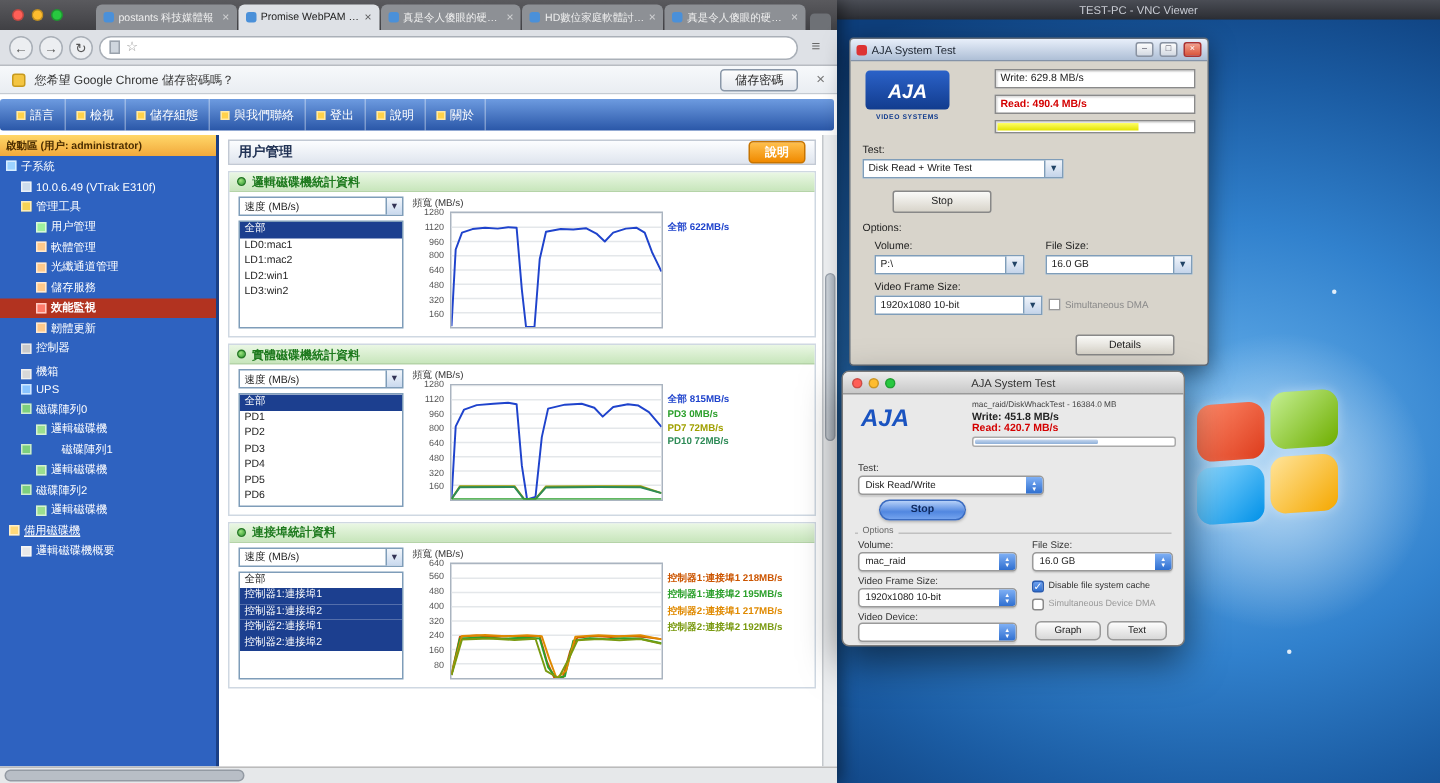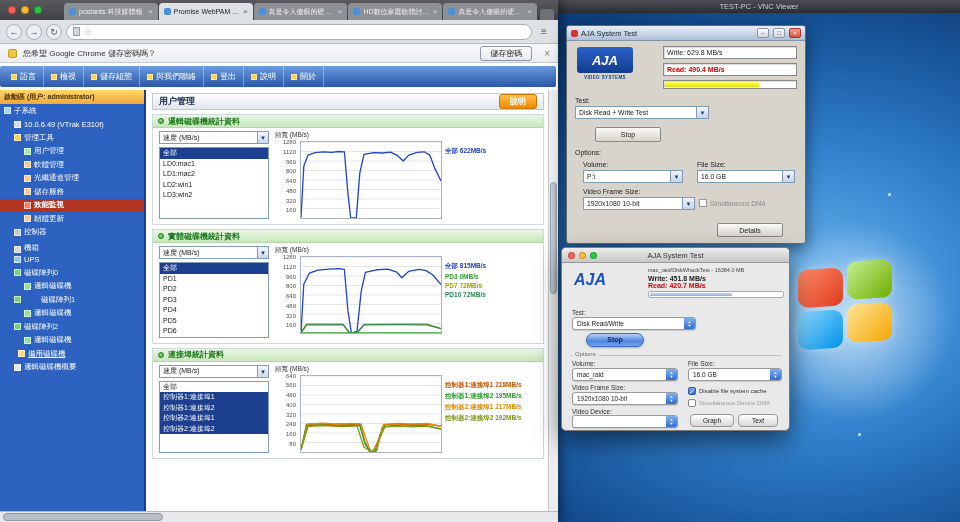--- a/index.html
+++ b/index.html
@@ -377,21 +377,21 @@
                 <span>邏輯磁碟機</span>
               </div>
               <div class="tree-row" style="padding-left: 14px;">
                 <span class="tree-icon icon-array"></span>
                 <span>磁碟陣列2</span>
               </div>
               <div class="tree-row" style="padding-left: 24px;">
                 <span class="tree-icon icon-disk"></span>
                 <span>邏輯磁碟機</span>
               </div>
-              <div class="tree-row" style="padding-left: 18px; text-decoration: underline;">
+              <div class="tree-row" style="padding-left: 6px; text-decoration: underline;">
                 <span class="tree-icon icon-spare"></span>
                 <span>備用磁碟機</span>
               </div>
               <div class="tree-row" style="padding-left: 14px;">
                 <span class="tree-icon icon-summary"></span>
                 <span>邏輯磁碟機概要</span>
               </div>
             </div>
         </div>
 

